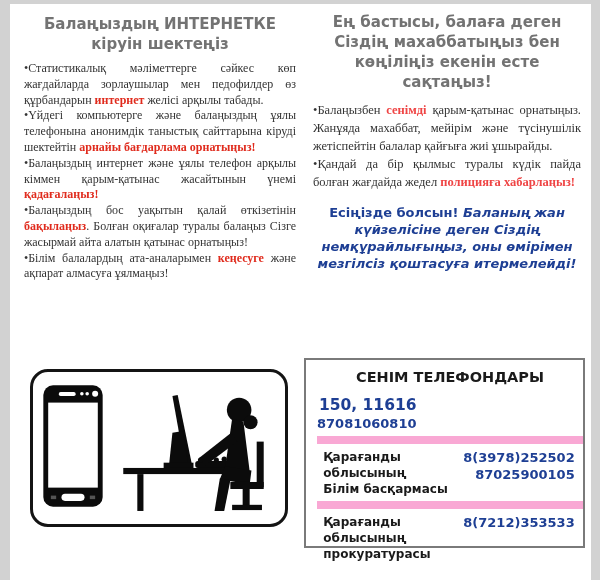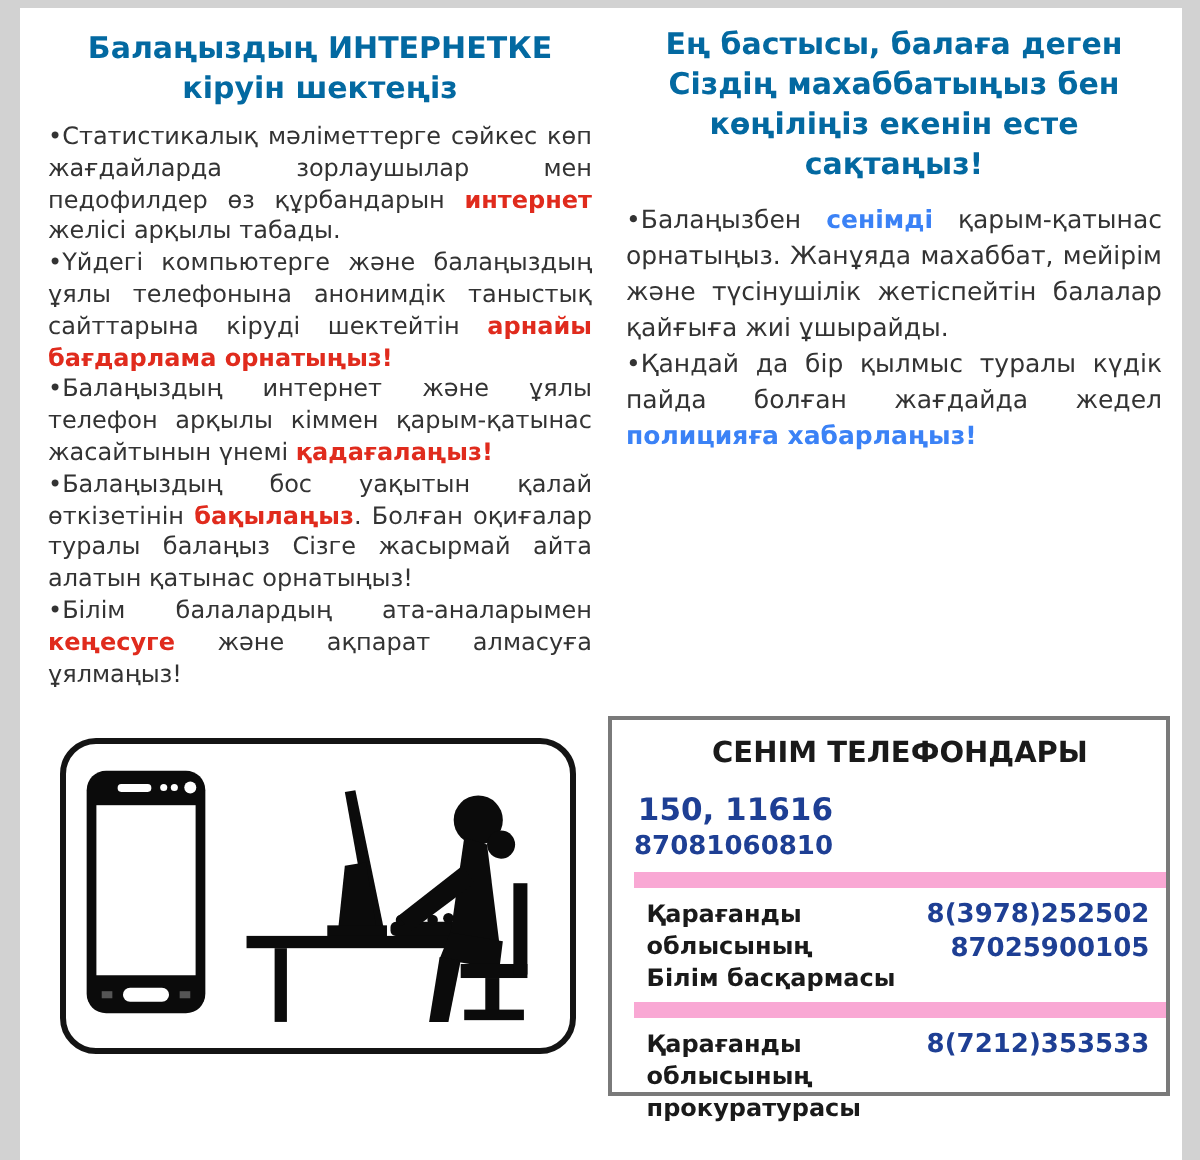--- a/index.html
+++ b/index.html
@@ -11,32 +11,32 @@
   }
   .page{
     position:absolute;left:10px;top:4px;width:581px;height:576px;
     background:#ffffff;
   }
   
   .col-left{position:absolute;left:14px;top:10px;width:272px;}
   .col-right{position:absolute;left:303px;top:8px;width:268px;}
 
   .head{
-    color:#0369a1;font-weight:bold;text-align:center;
+    color:#737373;font-weight:bold;text-align:center;
     white-space:pre-line;font-size:15px;line-height:20px;margin:0;
   }
   .body-left{margin-top:7px;}
   .par{
-    text-align:justify;color:#333333;margin:0;
+    text-align:justify;color:#333333;margin:0;font-family:Liberation Serif, serif;
   }
   .col-left .par{font-size:12px;line-height:15.8px;}
   .col-right .par{font-size:12.5px;line-height:18px;}
   .col-right .body-right{margin-top:9px;}
   .red{color:#e02b1d;font-weight:bold;}
-  .blue{color:#3b82f6;font-weight:bold;margin-top:24px;}
+  .blue{color:#ef4444;font-weight:bold;margin-top:24px;}
 
   .reminder{
     margin-top:13px;text-align:center;
     color:#1e3f94;font-size:13px;line-height:17px;
     font-style:italic;font-weight:600;
   }
   .reminder .lead{font-style:normal;font-weight:bold;}
 
   
   .imgbox{
@@ -82,20 +82,21 @@
   </div>
 
   <div class="col-right">
     <h2 class="head">Ең бастысы, балаға деген
 Сіздің махаббатыңыз бен
 көңіліңіз екенін есте сақтаңыз!</h2>
     <div class="body-right">
       <p class="par"><span>•</span><span>Балаңызбен </span><span class="blue">сенімді</span><span> қарым-қатынас орнатыңыз. Жанұяда махаббат, мейірім және түсінушілік жетіспейтін балалар қайғыға жиі ұшырайды.</span></p>
       <p class="par"><span>•</span><span>Қандай да бір қылмыс туралы күдік пайда болған жағдайда жедел </span><span class="blue">полицияға хабарлаңыз!</span><span></span></p>
     </div>
+    <div class="reminder"><span class="lead">Есіңізде болсын!</span><span> Баланың жан күйзелісіне деген Сіздің немқұрайлығыңыз, оны өмірімен мезгілсіз қоштасуға итермелейді!</span></div>
   </div>
 
   <div class="imgbox">
     <span>
       <svg width="62" height="124" viewBox="0 0 70 140">
         <rect x="1.5" y="1.5" width="67" height="137" rx="11" fill="#0b0b0b"></rect>
         <rect x="7" y="21" width="56" height="96" fill="#ffffff"></rect>
         <rect x="19" y="9" width="19" height="4.5" rx="2" fill="#ffffff"></rect>
         <circle cx="45" cy="11" r="2" fill="#ffffff"></circle>
         <circle cx="51" cy="11" r="2" fill="#ffffff"></circle>

